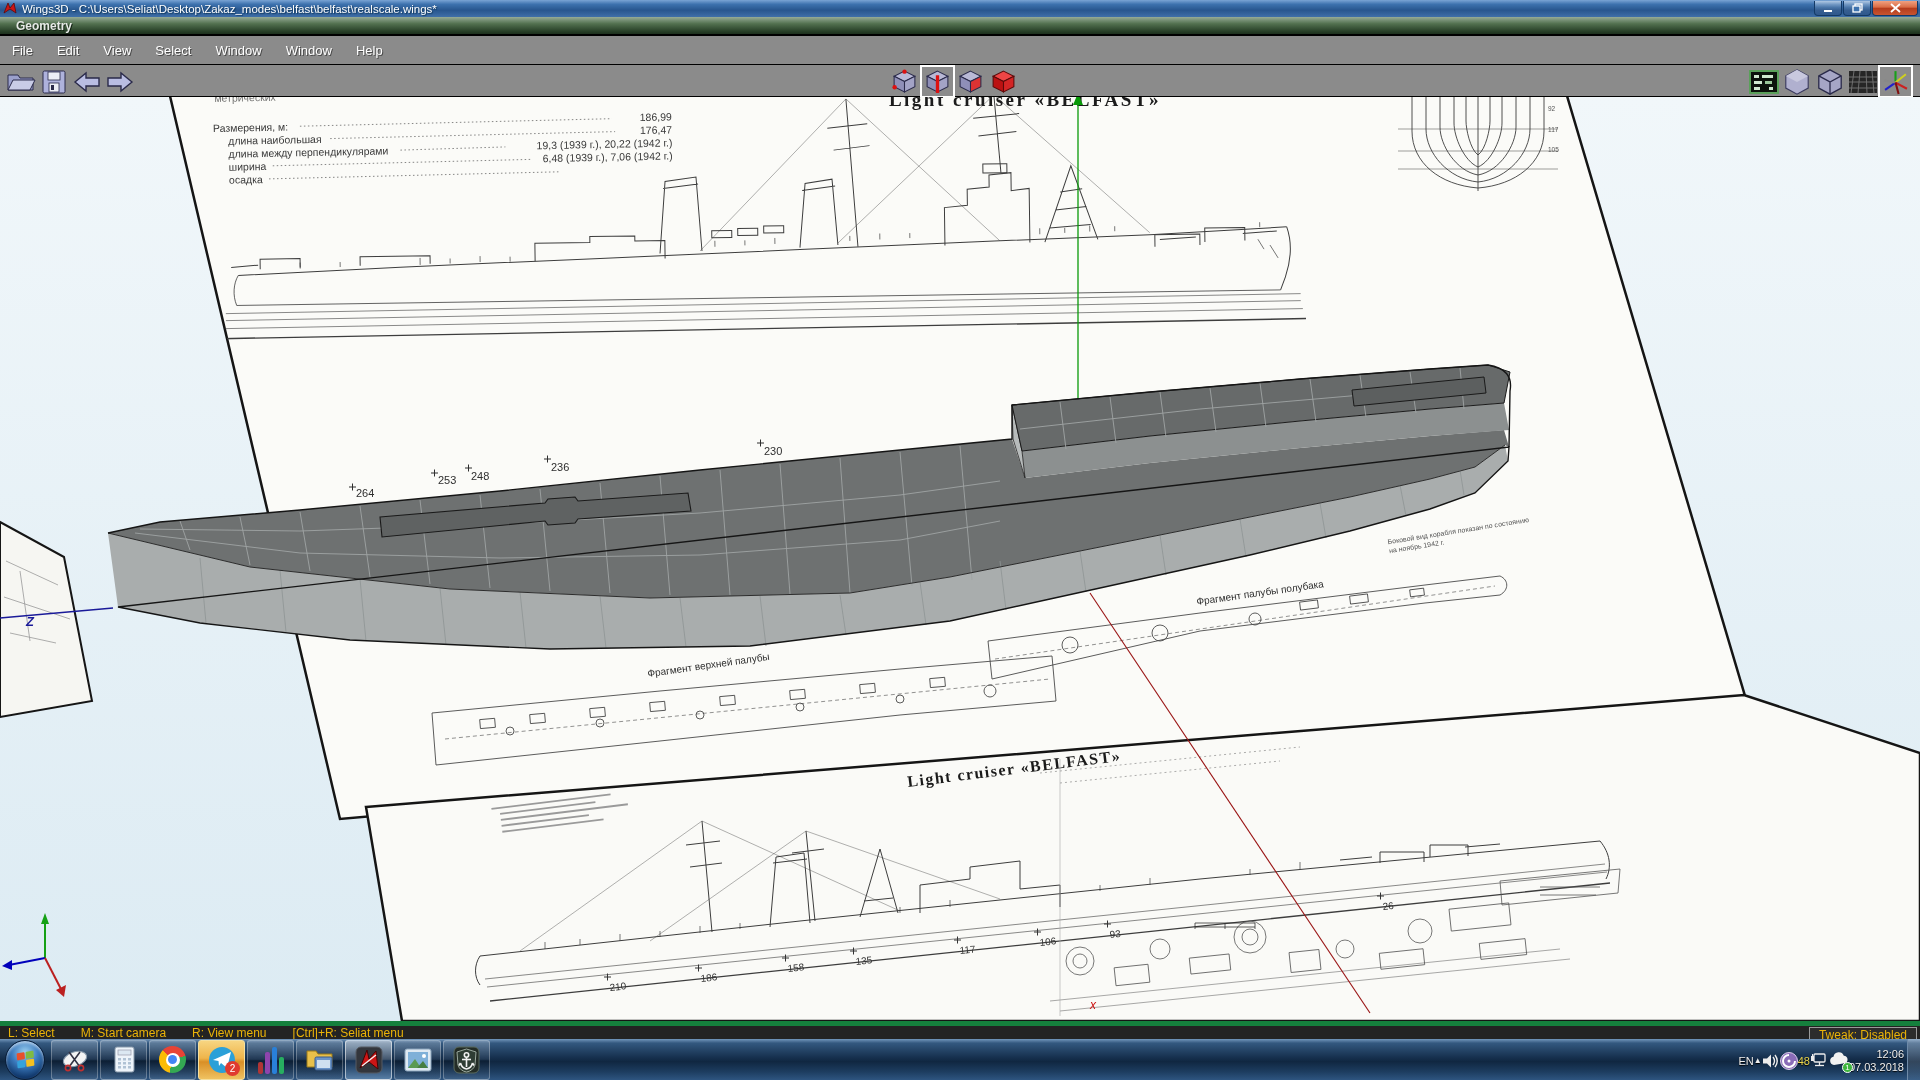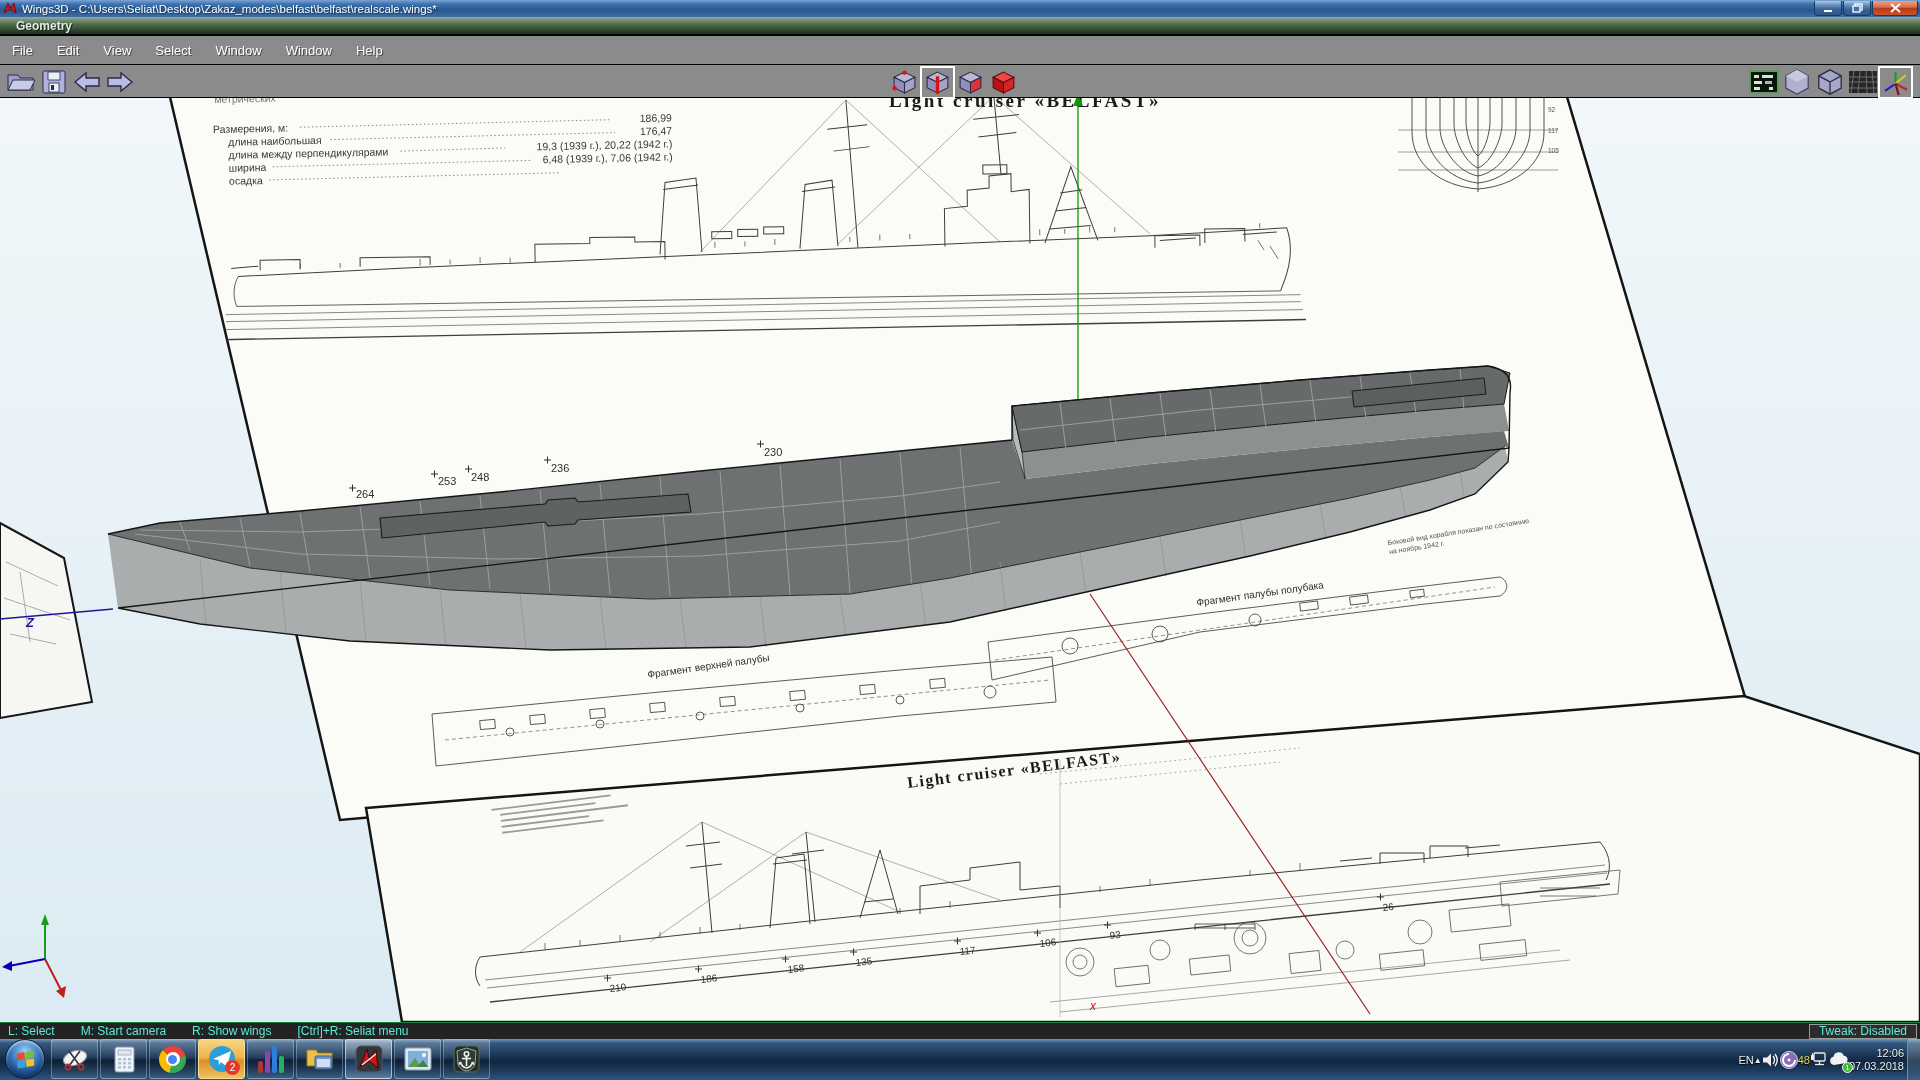--- a/index.html
+++ b/index.html
@@ -31,21 +31,21 @@
   .tb-btn { width:33px; height:31px; display:flex; align-items:center; justify-content:center; }
   .tb-btn.selected { outline:2px solid #fff; outline-offset:-1px; }
 
   
   .viewport { height:924px; position:relative; background:#e8f1f6; }
   .viewport svg { display:block; }
   .bp { font-family:"Liberation Sans", sans-serif; }
   .bps { font-family:"Liberation Serif", serif; font-weight:bold; }
 
   
-  .statusbar { height:18px; background:#232323; border-top:1px solid #15803d; display:flex; align-items:center; color:#5eead4; font-size:12px; position:relative; }
+  .statusbar { height:18px; background:#232323; border-top:5px solid #15803d; display:flex; align-items:center; color:#eab308; font-size:12px; position:relative; }
   .statusbar .hint { margin-left:26px; white-space:nowrap; }
   .statusbar .hint:first-child { margin-left:8px; }
   .tweak-box { position:absolute; right:3px; top:1px; height:15px; border:1px solid #9a9a9a; padding:0 9px; display:flex; align-items:center; background:#2c2c2c; }
 
   
   .taskbar { height:43px; background:linear-gradient(180deg,#7296bb 0%,#33587f 10%,#16304e 45%,#102741 55%,#1d3d60 80%,#2e5580 100%); display:flex; align-items:center; position:relative; }
   .start-orb { width:40px; height:40px; border-radius:50%; margin:0 6px 0 5px; background:radial-gradient(circle at 50% 30%,#9cd0f0 0%,#3c7cc0 40%,#123a6e 75%,#0a2448 100%); border:1px solid #0a1e38; box-shadow:inset 0 2px 3px rgba(255,255,255,.6); display:flex; align-items:center; justify-content:center; }
   .flag { display:grid; grid-template-columns:8px 8px; grid-template-rows:7px 7px; gap:1px; transform:rotate(-4deg) skewY(-5deg); }
   .flag i { border-radius:1px; display:block; }
   .task-btn { width:47px; height:40px; margin-right:2px; border:1px solid rgba(255,255,255,.28); border-radius:3px; background:linear-gradient(180deg,rgba(255,255,255,.22),rgba(255,255,255,.06) 48%,rgba(0,0,0,.18) 52%,rgba(255,255,255,.08)); display:flex; align-items:center; justify-content:center; position:relative; }
@@ -450,21 +450,21 @@
           <polygon points="12,959 12,969 2,965" fill="#0000bb"></polygon>
       <line x1="45" y1="957" x2="62" y2="990" stroke="#bb2020" stroke-width="2"></line>
           <polygon points="56,989 66,984 64,996" fill="#bb2020"></polygon>
     </g>
   </svg>
   </div>
 
   <div class="statusbar">
     <span class="hint">L: Select</span>
     <span class="hint">M: Start camera</span>
-    <span class="hint">R: Show wings</span>
+    <span class="hint">R: View menu</span>
     <span class="hint">[Ctrl]+R: Seliat menu</span>
     <div class="tweak-box">
         <span>Tweak: Disabled</span>
       </div>
   </div>
 
   <div class="taskbar">
     <div class="start-orb">
       <div class="flag">
         <i style="background:#e8502c"></i>

